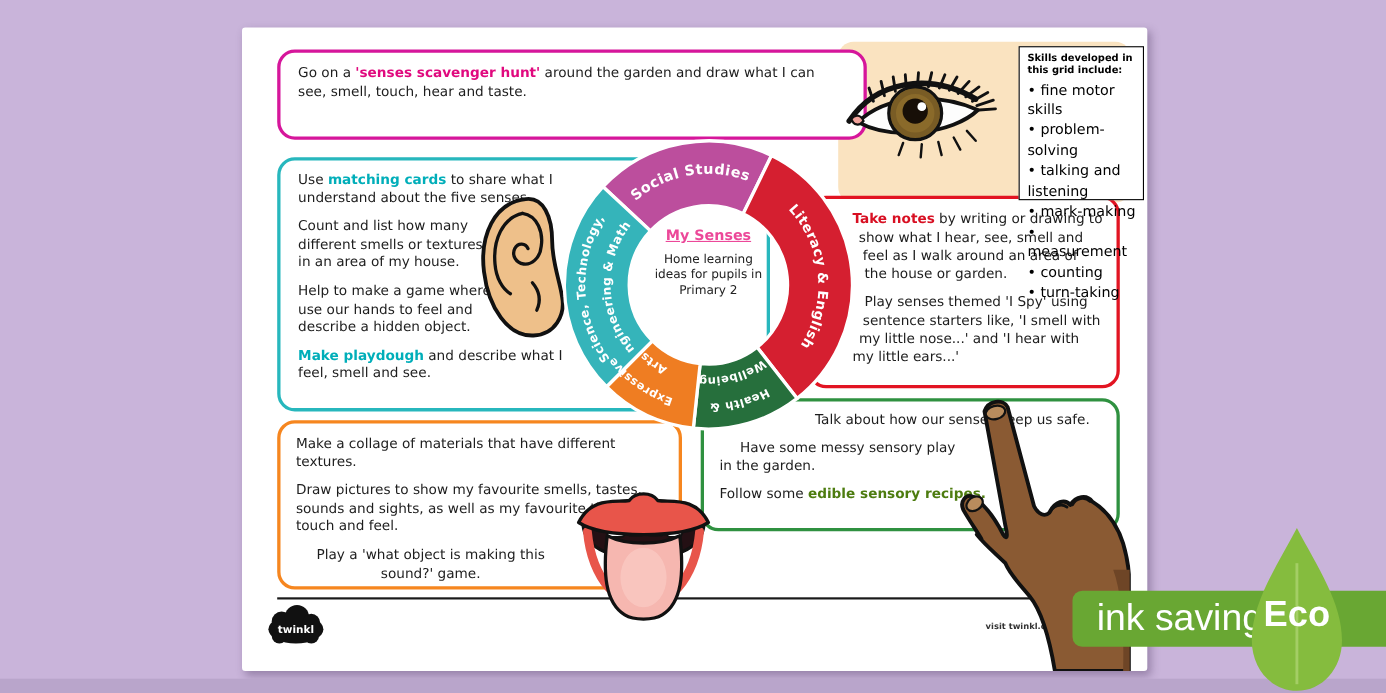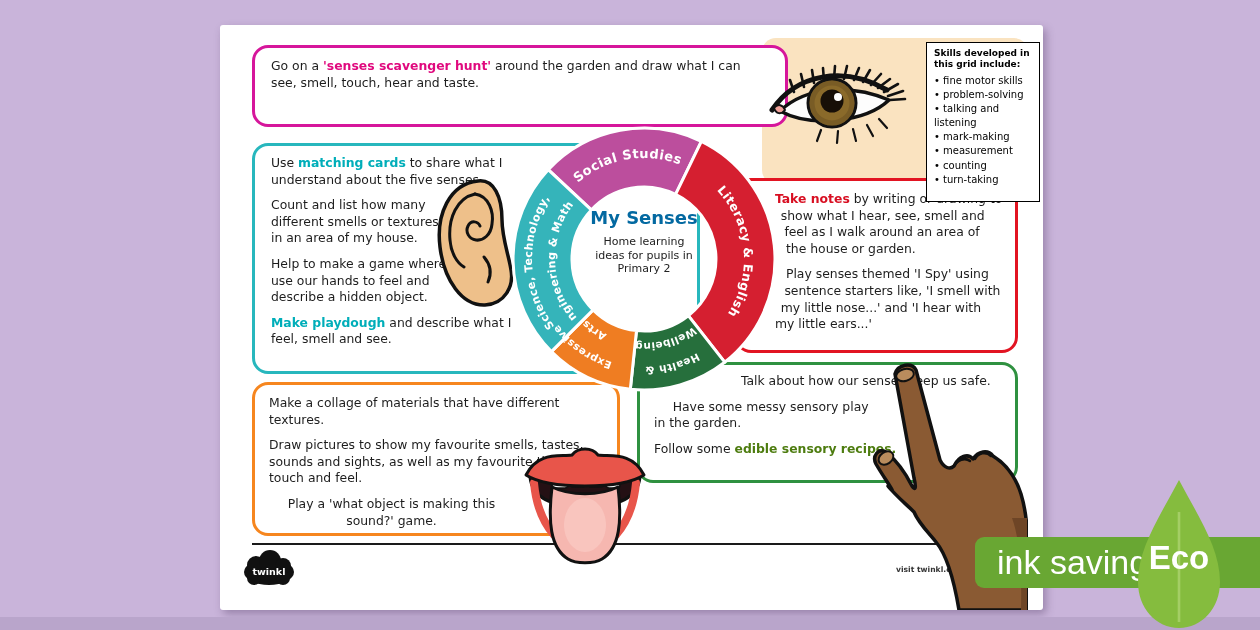--- a/index.html
+++ b/index.html
@@ -6,25 +6,25 @@
   body{width:1260px;height:630px;position:relative;overflow:hidden;
        background:#c9b4da;font-family:"DejaVu Sans",sans-serif;}
   .bottom-strip{position:absolute;left:0;right:0;bottom:0;height:13px;background:#b9a5cb;}
 
   .page{position:absolute;left:220px;top:25px;width:823px;height:585px;background:#fff;
         border-radius:3px;box-shadow:3px 4px 8px rgba(60,40,80,.35);}
 
   
   .cream{position:absolute;left:542px;top:13px;width:266px;height:146px;background:#fae3c0;
          border-radius:14px;z-index:1;}
-  .skills{position:absolute;left:706px;top:17px;width:114px;height:160px;background:#fff;
+  .skills{position:absolute;left:706px;top:17px;width:114px;height:140px;background:#fff;
           border:1.5px solid #000;z-index:3;padding:5px 5px 4px 7px;box-sizing:border-box;}
   .skills-title{font-size:9px;font-weight:bold;line-height:1.25;margin:0 0 3px 0;}
   .skills ul{margin:0;padding:0;list-style:none;}
-  .skills li{font-size:10px;line-height:1.42;}
+  .skills li{font-size:13px;line-height:1.42;}
   .skills li::before{content:"•  ";}
 
   
   .box{position:absolute;background:#fff;border-radius:16px;box-sizing:border-box;z-index:2;}
   .t{font-size:12.4px;line-height:1.34;color:#1d1d1d;}
   .t p{margin:0 0 9px 0;}
   .box-scavenger{left:32px;top:20px;width:536px;height:82px;border:3px solid #d6169b;padding:10px 16px;}
   .box-matching{left:32px;top:118px;width:448px;height:231px;border:3px solid #27b7bd;padding:9px 16px;}
   .box-notes{left:515px;top:153px;width:283px;height:175px;border:3px solid #e21422;padding:10px 12px 8px 14px;}
   .box-safety{left:417px;top:337px;width:381px;height:121px;border:3px solid #2f9140;padding:8px 14px;}
@@ -38,21 +38,21 @@
   .arc-push-notes{float:left;width:40px;height:152px;shape-outside:circle(139px at -105px 71px);}
   .arc-push-safety{float:left;width:84px;height:30px;shape-outside:circle(139px at -7px -111px);}
   .p-center{text-align:center;}
 
   
   .donut{position:absolute;left:284px;top:94px;width:280px;height:280px;z-index:4;}
   .seg{stroke:#fff;stroke-width:3;stroke-linejoin:round;}
   .seg-label{fill:#fff;font-weight:bold;font-family:"DejaVu Sans",sans-serif;letter-spacing:.4px;}
   .fs13{font-size:13px;} .fs12{font-size:12.4px;} .fs11{font-size:11px;} .fs10{font-size:10.4px;}
   .center-text{position:absolute;left:354px;top:183px;width:140px;text-align:center;z-index:5;}
-  .center-title{font-size:18px;font-weight:bold;line-height:1.1;color:#0369a1;margin:0;}
+  .center-title{font-size:13px;font-weight:bold;line-height:1.1;color:#ec4899;margin:0;text-decoration:underline;}
   .center-sub{font-size:11px;line-height:1.25;color:#222;margin:7px auto 0;width:112px;}
 
   
   .ill{position:absolute;}
   .eye{left:546px;top:23px;width:142px;height:106px;z-index:3;}
   .ear{left:212px;top:152px;width:92px;height:134px;z-index:3;}
   .mouth{left:300px;top:418px;width:130px;height:124px;z-index:6;}
   .hand{left:642px;top:333px;width:166px;height:252px;z-index:6;}
 
   

